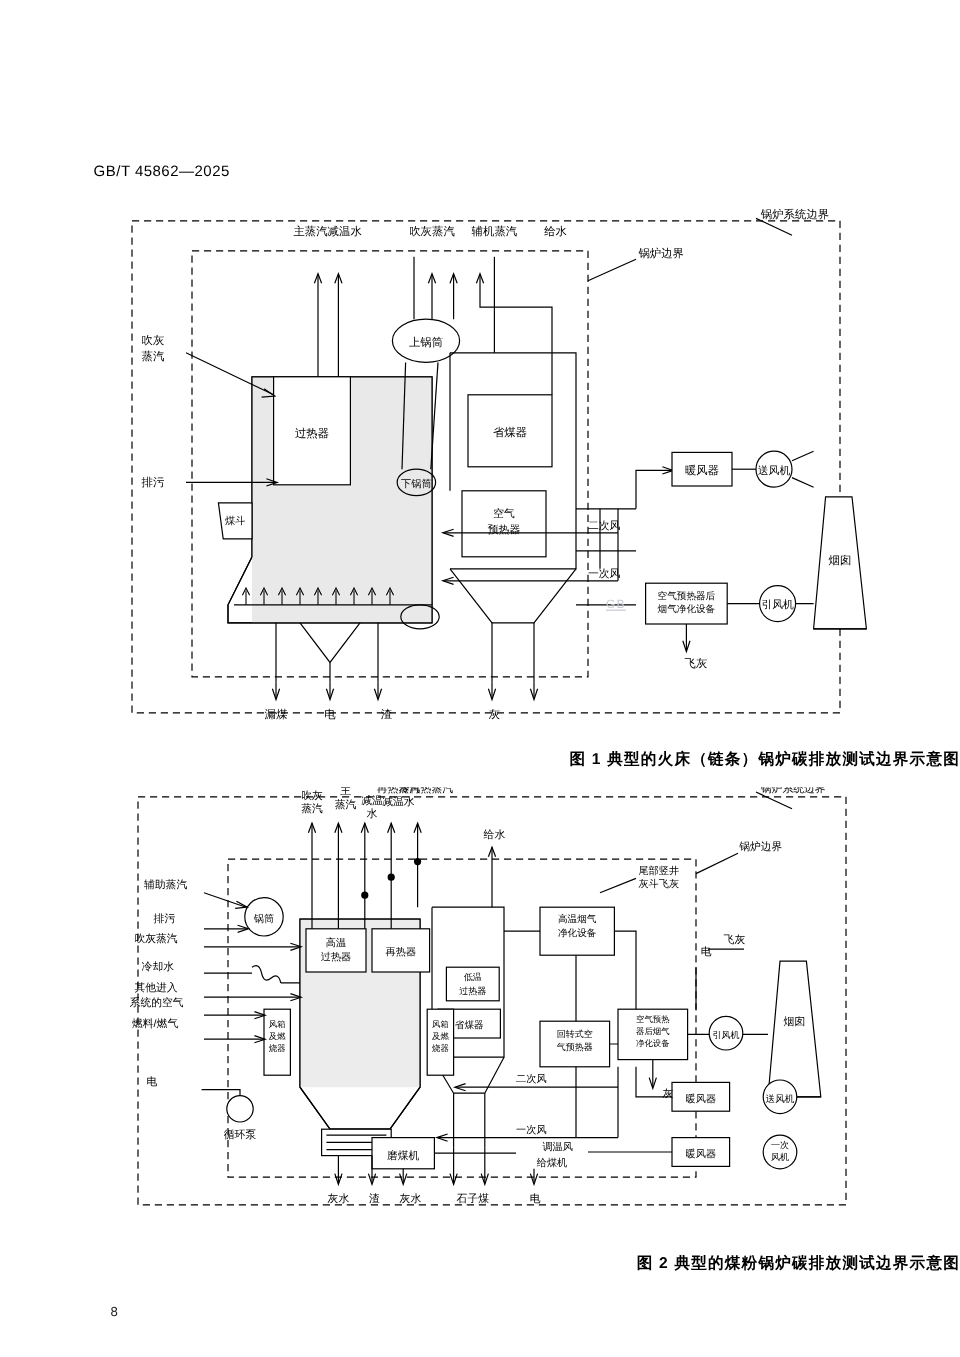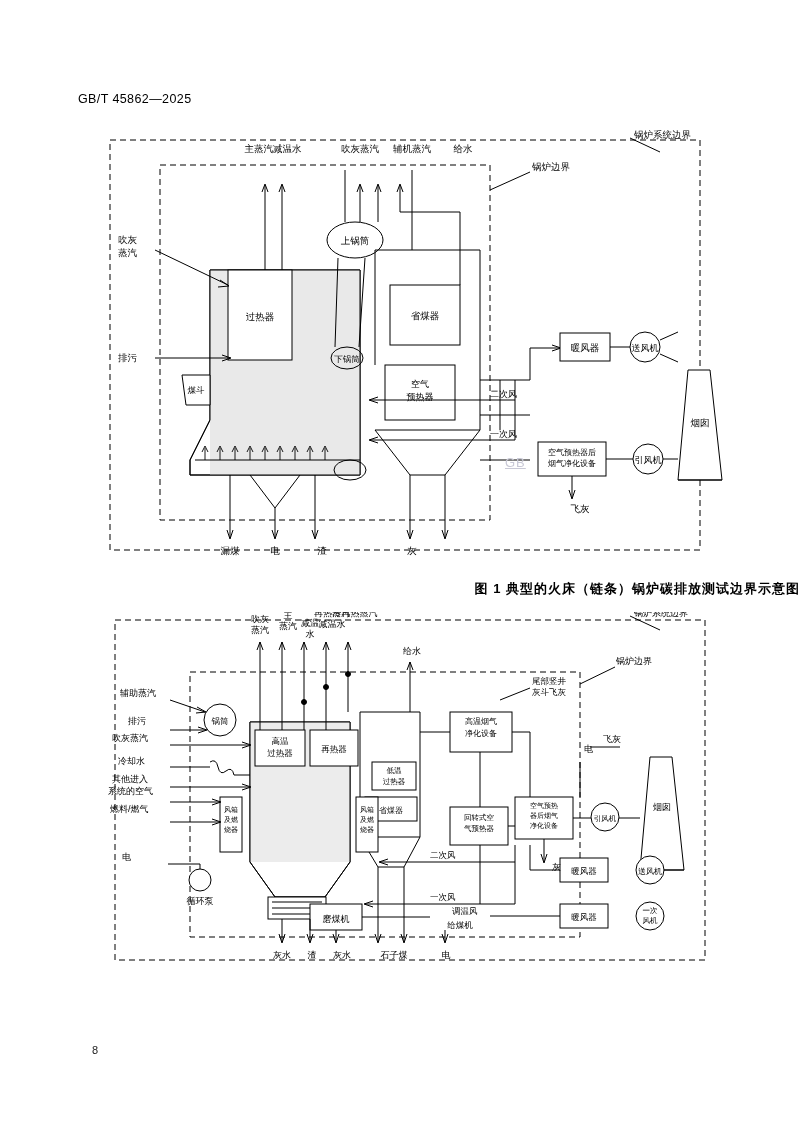--- a/index.html
+++ b/index.html
@@ -1,32 +1,32 @@
 <!DOCTYPE html>
 <html><head>
 <meta charset="utf-8">
 <style>
   html,body{margin:0;padding:0;}
   body{
     width:800px;height:1131px;background:#ffffff;
     font-family:"Liberation Sans","DejaVu Sans",sans-serif;
     color:#000;position:relative;overflow:hidden;
   }
-  .page{position:absolute;inset:0;}
+  .page{position:absolute;inset:0;margin-top:44px;}
   .hdr{position:absolute;left:78px;top:92px;font-size:12.5px;letter-spacing:.4px;}
   .pgnum{position:absolute;left:92px;top:1044px;font-size:11px;color:#222;}
   .figcap{position:absolute;width:100%;text-align:right;font-size:13px;font-weight:bold;letter-spacing:1px;}
   #cap1{top:580px;}
   #cap2{top:1000px;}
 
   
   .canvas{position:absolute;left:0;top:0;}
   svg{display:block;}
   text{font-family:"Liberation Sans","DejaVu Sans",sans-serif;}
-  .wm{position:absolute;font-size:13px;color:#c9c9d6;letter-spacing:1px;text-decoration:underline;}
+  .wm{position:absolute;font-size:10px;color:#c9c9d6;letter-spacing:1px;text-decoration:underline;}
 </style>
 </head>
 <body>
 
 <div class="page">
 
   <div class="hdr">GB/T 45862—2025</div>
 
   <div class="canvas" style="left:60px;top:130px;">
   <svg width="700" height="440" viewBox="0 0 700 440">
@@ -397,15 +397,16 @@
 
       <text x="222" y="346" text-anchor="middle" font-size="9">灰水</text>
       <text x="252" y="346" text-anchor="middle" font-size="9">渣</text>
       <text x="282" y="346" text-anchor="middle" font-size="9">灰水</text>
       <text x="334" y="346" text-anchor="middle" font-size="9">石子煤</text>
       <text x="386" y="346" text-anchor="middle" font-size="9">电</text>
     </g>
   </svg>
   </div>
 
+  <div class="figcap" id="cap2">图 2  典型的煤粉锅炉碳排放测试边界示意图</div>
 
   <div class="pgnum">8</div>
 </div>
 
 </body></html>

